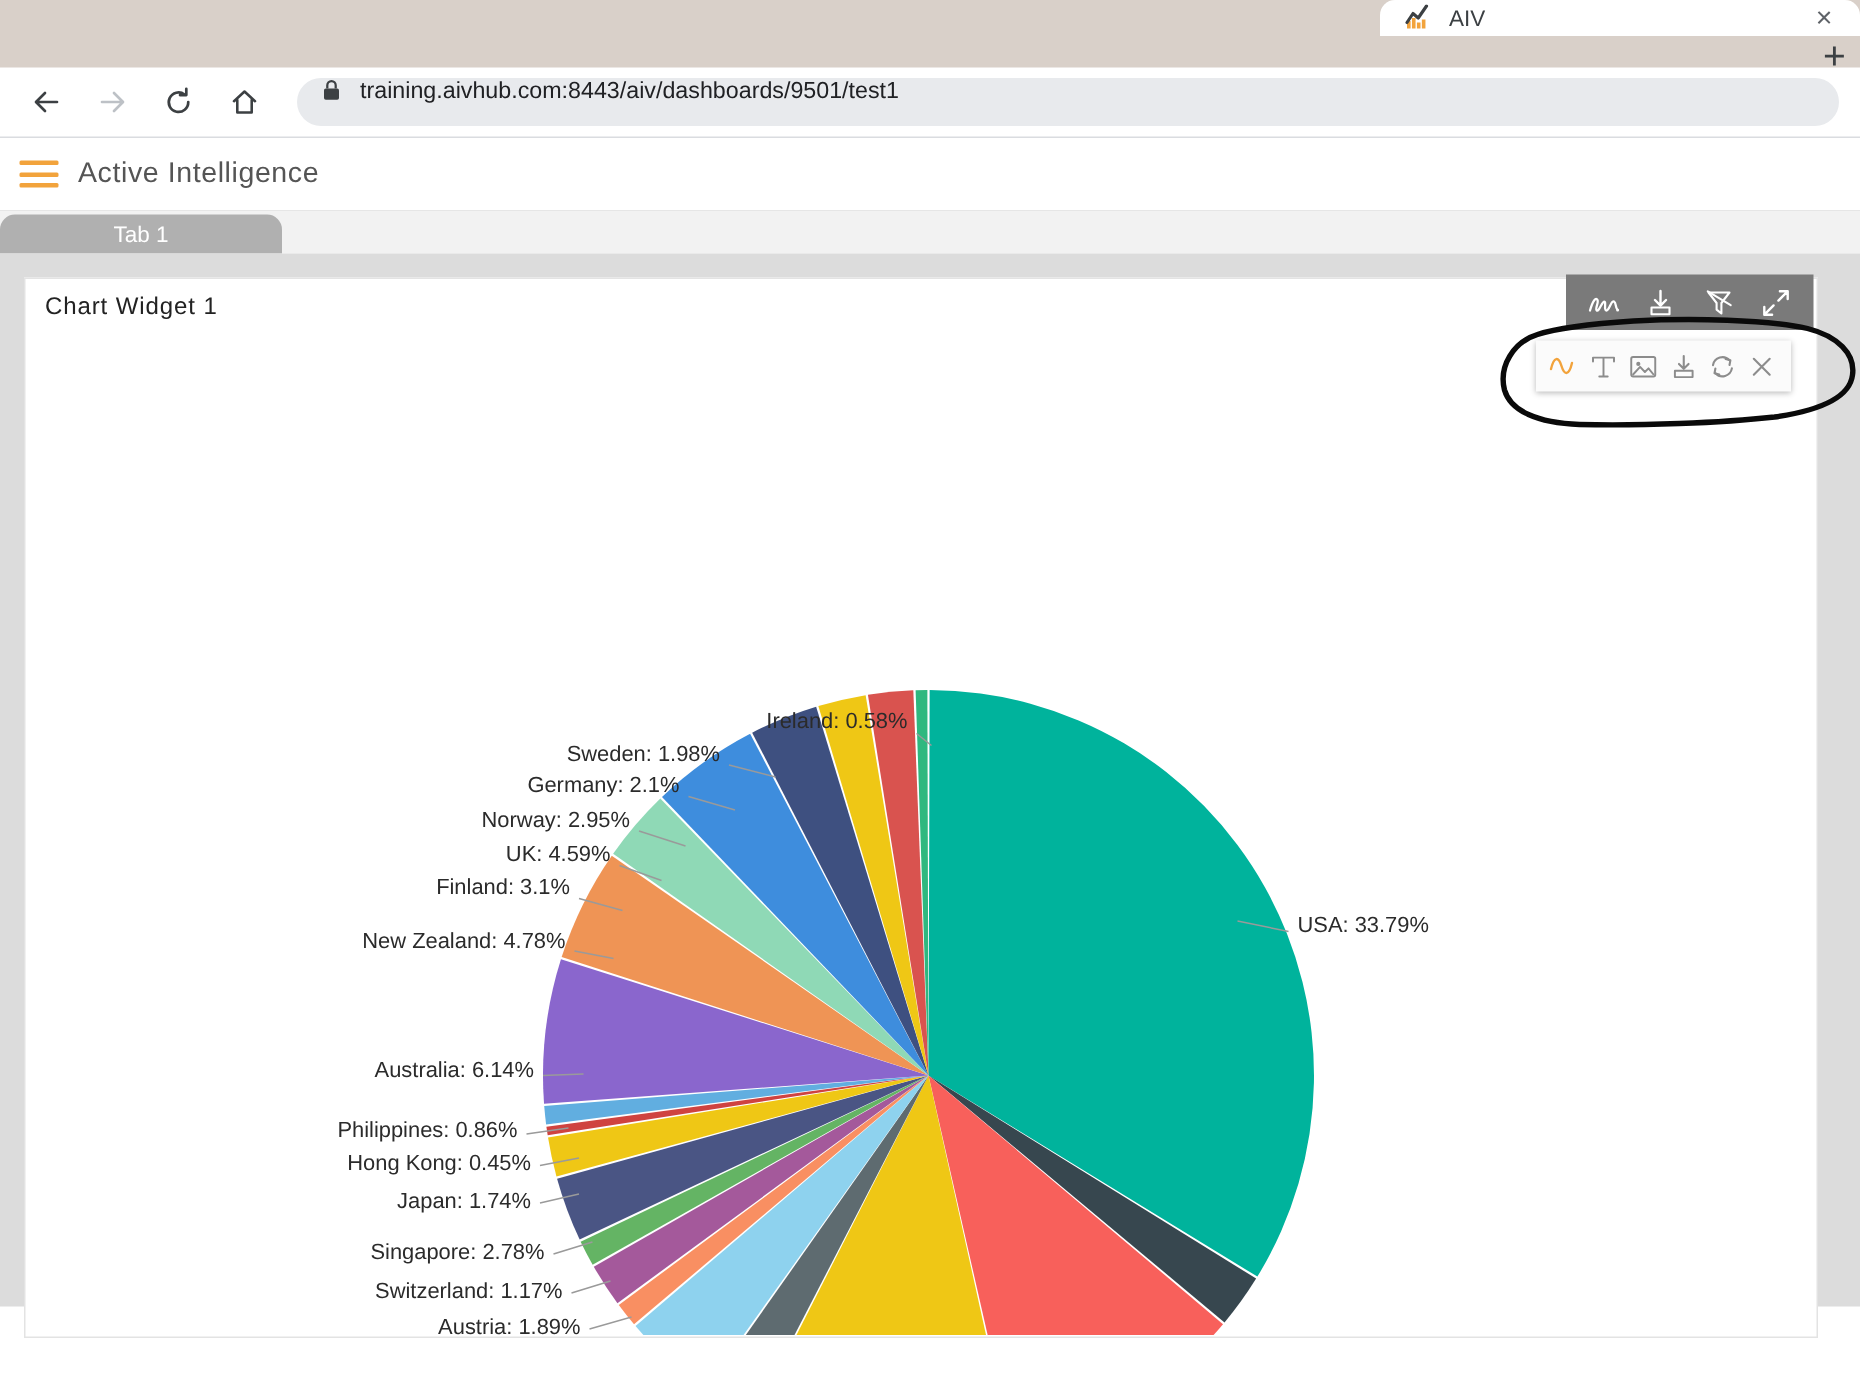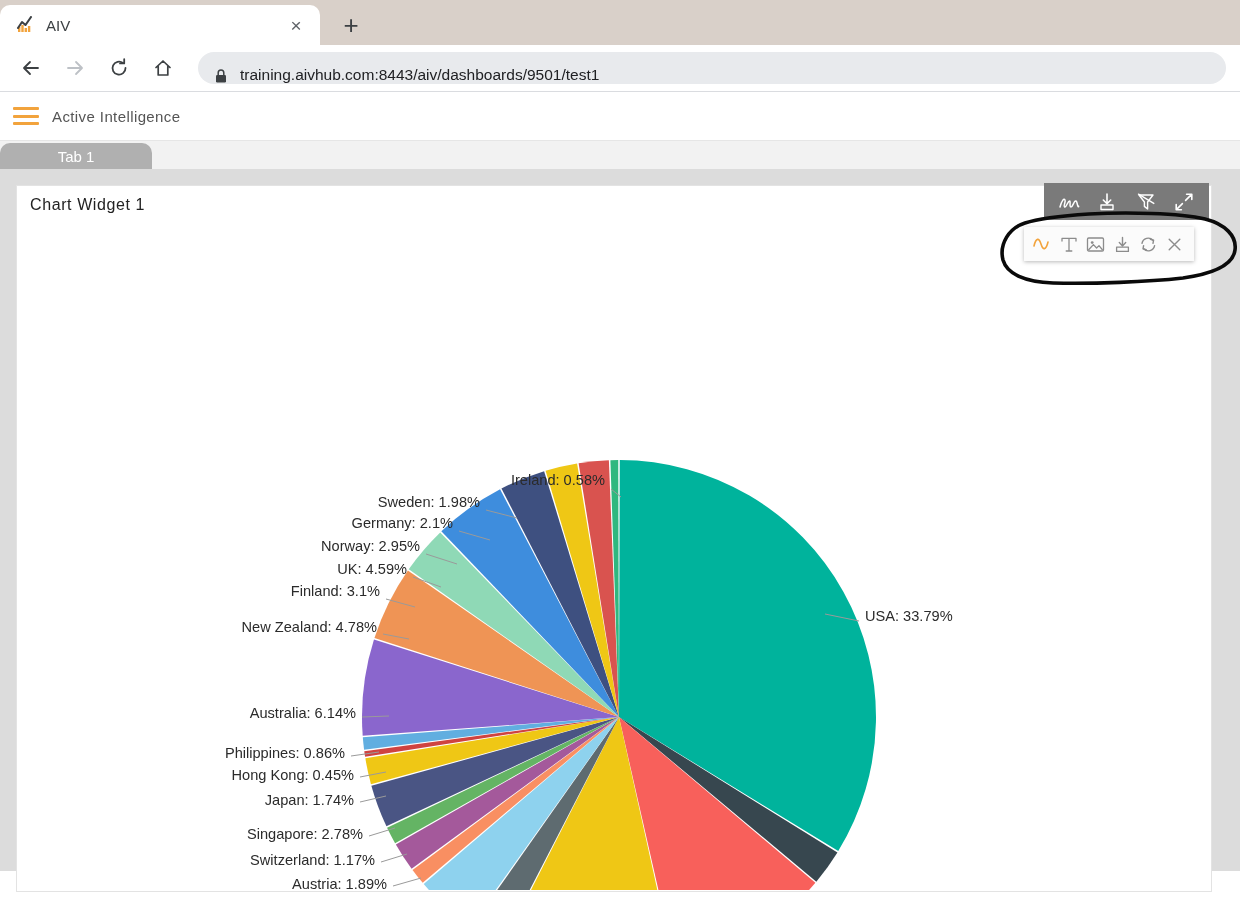--- a/index.html
+++ b/index.html
@@ -12,20 +12,21 @@
 
   
   #browser-chrome { width: 1240px; }
 
   #tab-strip {
     height: 45px;
     background: #d9d0c9;
     position: relative;
     display: flex;
     align-items: flex-end;
+    flex-direction: column;
   }
   .browser-tab {
     width: 320px;
     height: 40px;
     background: #ffffff;
     border-radius: 10px 10px 0 0;
     display: flex;
     align-items: center;
     padding: 0 12px 0 16px;
     position: relative;
@@ -75,21 +76,21 @@
     cursor: pointer;
     color: #3c4043;
   }
   .nav-btn.disabled { color: #bdc1c6; }
   #omnibox {
     flex: 1 1 auto;
     height: 32px;
     background: #e8eaed;
     border-radius: 16px;
     display: flex;
-    align-items: flex-end;
+    align-items: flex-start;
     padding: 0 16px;
     margin-left: 8px;
   }
   #lock-icon { margin-right: 12px; display: flex; align-items: center; }
   #omnibox-url {
     font-size: 15.5px;
     color: #202124;
     white-space: nowrap;
   }
 
@@ -107,35 +108,35 @@
     display: flex; flex-direction: column; justify-content: space-between;
     padding: 2px 1px;
     cursor: pointer;
     margin-right: 12px;
   }
   #hamburger-icon span {
     display: block; height: 3px; width: 26px;
     background: #f2a33c; border-radius: 1px;
   }
   #app-title {
-    font-size: 15px;
+    font-size: 19px;
     color: #555555;
     letter-spacing: .4px;
   }
 
   
   #tab-bar {
     height: 28px;
     background: #f2f2f2;
     display: flex;
     align-items: flex-end;
     position: relative;
   }
   .dash-tab {
-    width: 152px;
+    width: 188px;
     height: 26px;
     background: #b0b0b0;
     border-radius: 10px 10px 0 0;
     display: flex;
     align-items: center;
     justify-content: center;
     color: #ffffff;
     font-size: 15px;
     cursor: pointer;
   }

